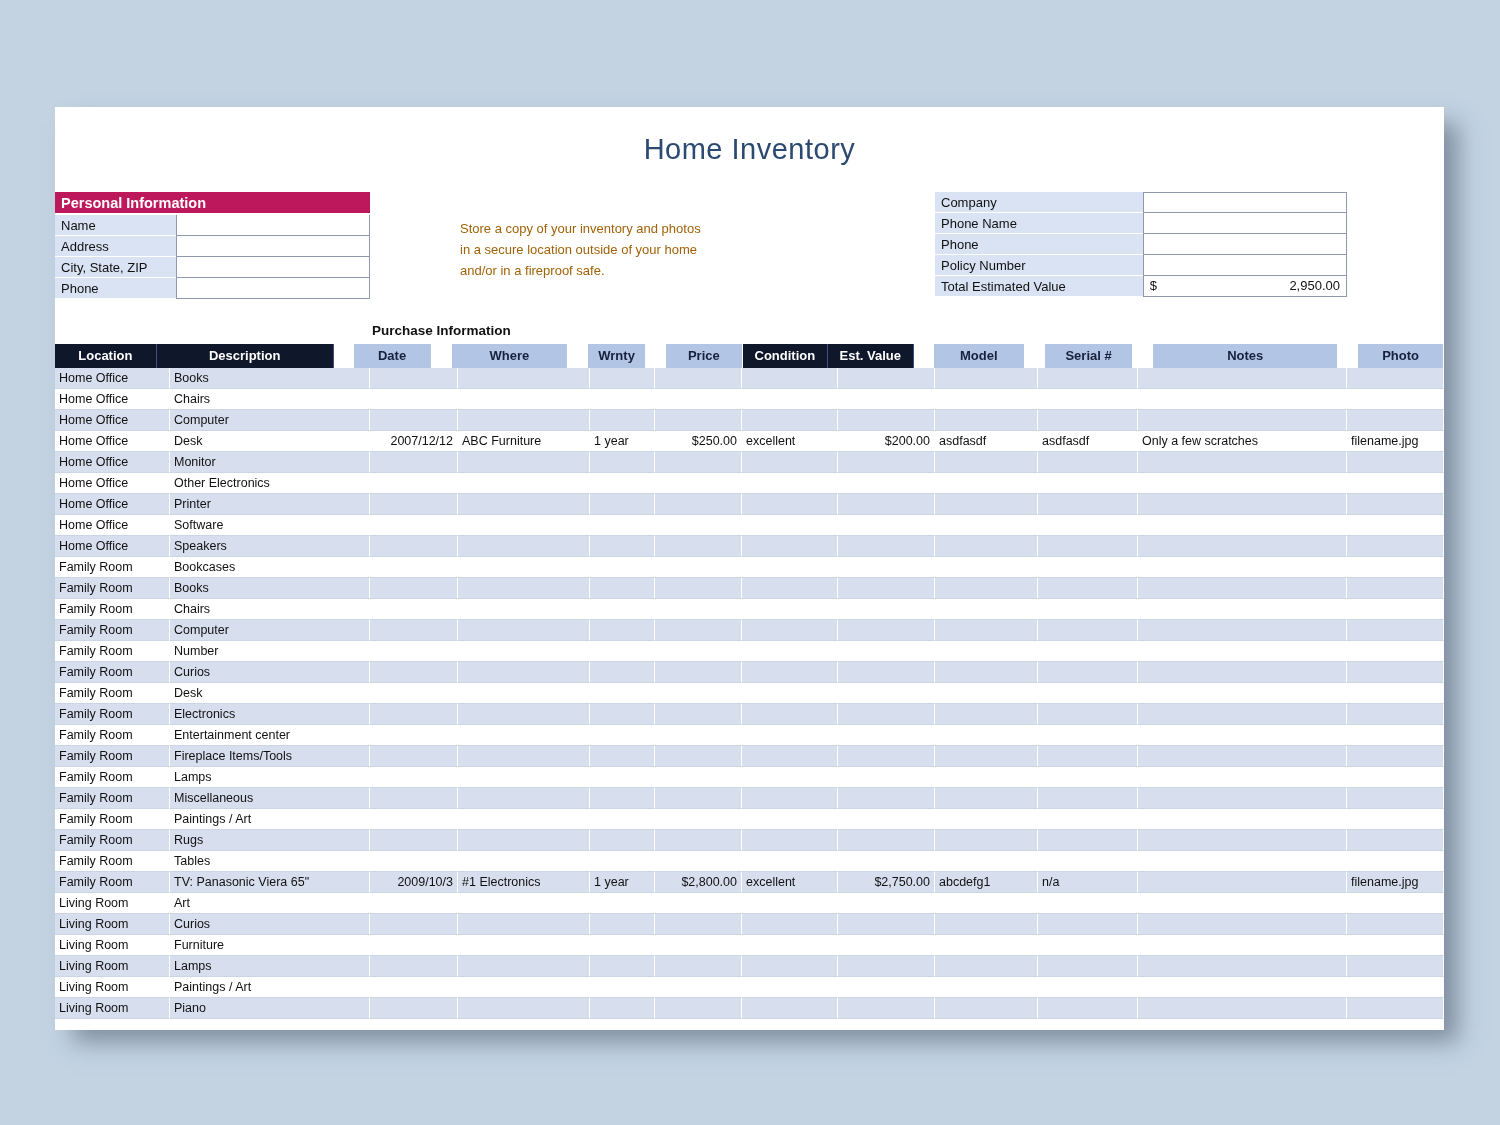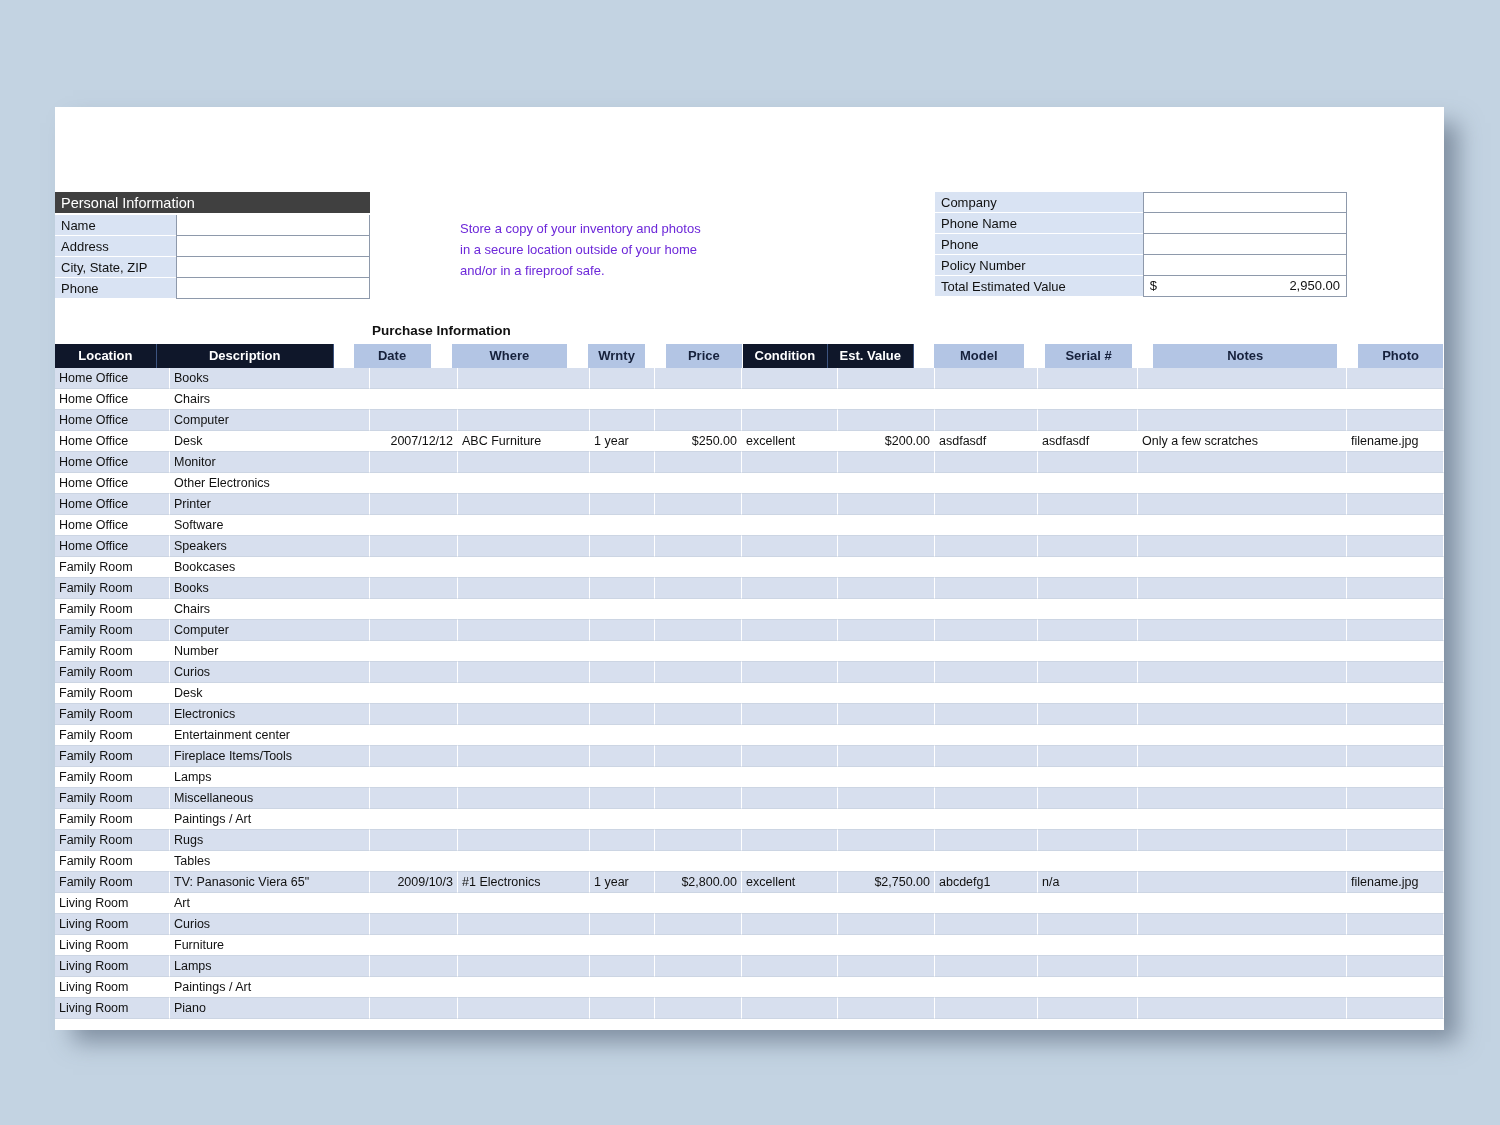--- a/index.html
+++ b/index.html
@@ -20,22 +20,22 @@
   }
   .page-title {
     position:absolute; top:26px; left:0; width:100%;
     text-align:center;
     font-size:29px; color:#2c4972; letter-spacing:0.5px;
   }
 
   
   .panel { position:absolute; }
   .panel-header {
-    background:#404040; color:#ffffff;
-    font-weight:normal; font-size:14.5px;
+    background:#be185d; color:#ffffff;
+    font-weight:bold; font-size:14.5px;
     height:23px; line-height:23px; padding-left:6px;
     border-bottom:2px solid #ffffff;
   }
   .field-row { display:flex; height:21px; }
   .field-label {
     background:#d9e3f3; font-size:13px; line-height:21px;
     padding-left:6px; border-bottom:1px solid #ffffff;
   }
   .field-input {
     background:#ffffff; border:1px solid #8e99ab;
@@ -48,21 +48,21 @@
   #insurance-panel { left:880px; top:85px; width:412px; }
   #insurance-panel .field-label { width:216px; }
   #insurance-panel .field-input { width:212px; }
   .total-cell {
     display:flex; justify-content:space-between;
     font-size:13px; line-height:19px; padding:0 6px;
   }
 
   .note {
     position:absolute; left:405px; top:111px;
-    font-size:13px; line-height:21px; color:#6d28d9;
+    font-size:13px; line-height:21px; color:#a16207;
   }
   .purchase-label {
     position:absolute; left:317px; top:216px;
     font-weight:bold; font-size:13.5px; color:#111;
   }
 
   
   .inv-table { position:absolute; left:0; top:237px; width:1389px; }
   .thead { display:flex; height:24px; }
   .hcell {
@@ -86,20 +86,21 @@
   .a-left { text-align:left; }
   .c0{width:115px;} .c1{width:200px;} .c2{width:88px;} .c3{width:132px;}
   .c4{width:65px;} .c5{width:87px;} .c6{width:96px;} .c7{width:97px;}
   .c8{width:103px;} .c9{width:100px;} .c10{width:209px;} .c11{width:97px;}
 </style>
 </head>
 <body>
 
 <div class="sheet">
 
+  <div class="page-title">Home Inventory</div>
 
   <div class="panel" id="personal-panel">
     <div class="panel-header">Personal Information</div>
     <div class="field-row">
       <div class="field-label">Name</div>
       <div class="field-input"></div>
     </div>
     <div class="field-row">
       <div class="field-label">Address</div>
       <div class="field-input"></div>

